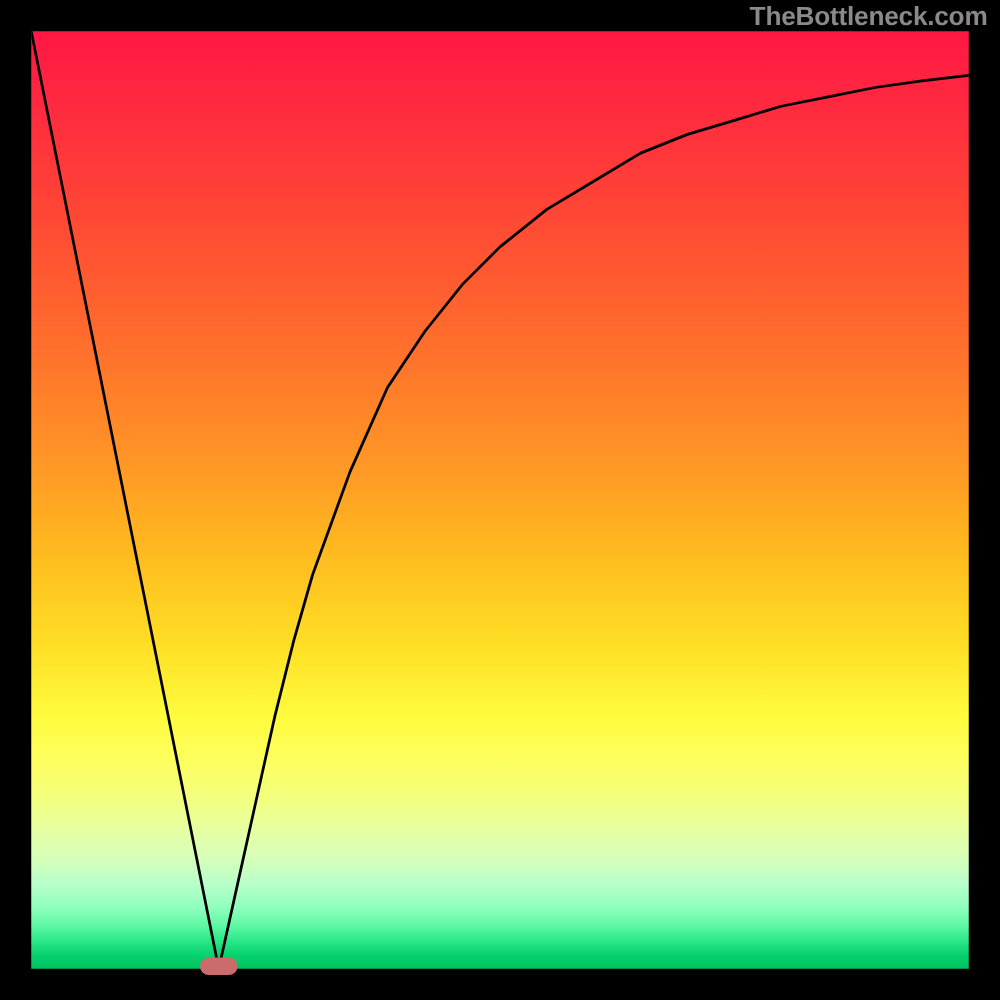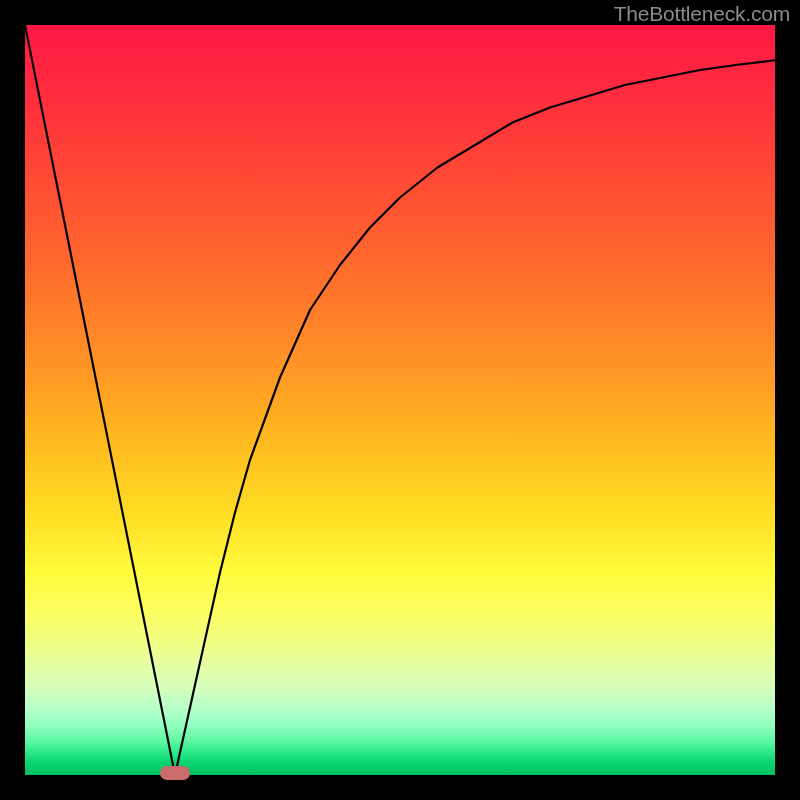--- a/index.html
+++ b/index.html
@@ -57,21 +57,21 @@
     height: 14px;
     background: #cc6b6b;
     border-radius: 7px;
   }
   .watermark {
     position: absolute;
     top: 2px;
     right: 10px;
     color: #8a8a8a;
     font-size: 21px;
-    font-weight: 400;
+    font-weight: 700;
     letter-spacing: -0.2px;
     -webkit-font-smoothing: antialiased;
   }
 </style>
 </head>
 <body>
 
 <div class="frame">
 
   <div class="plot-area">

